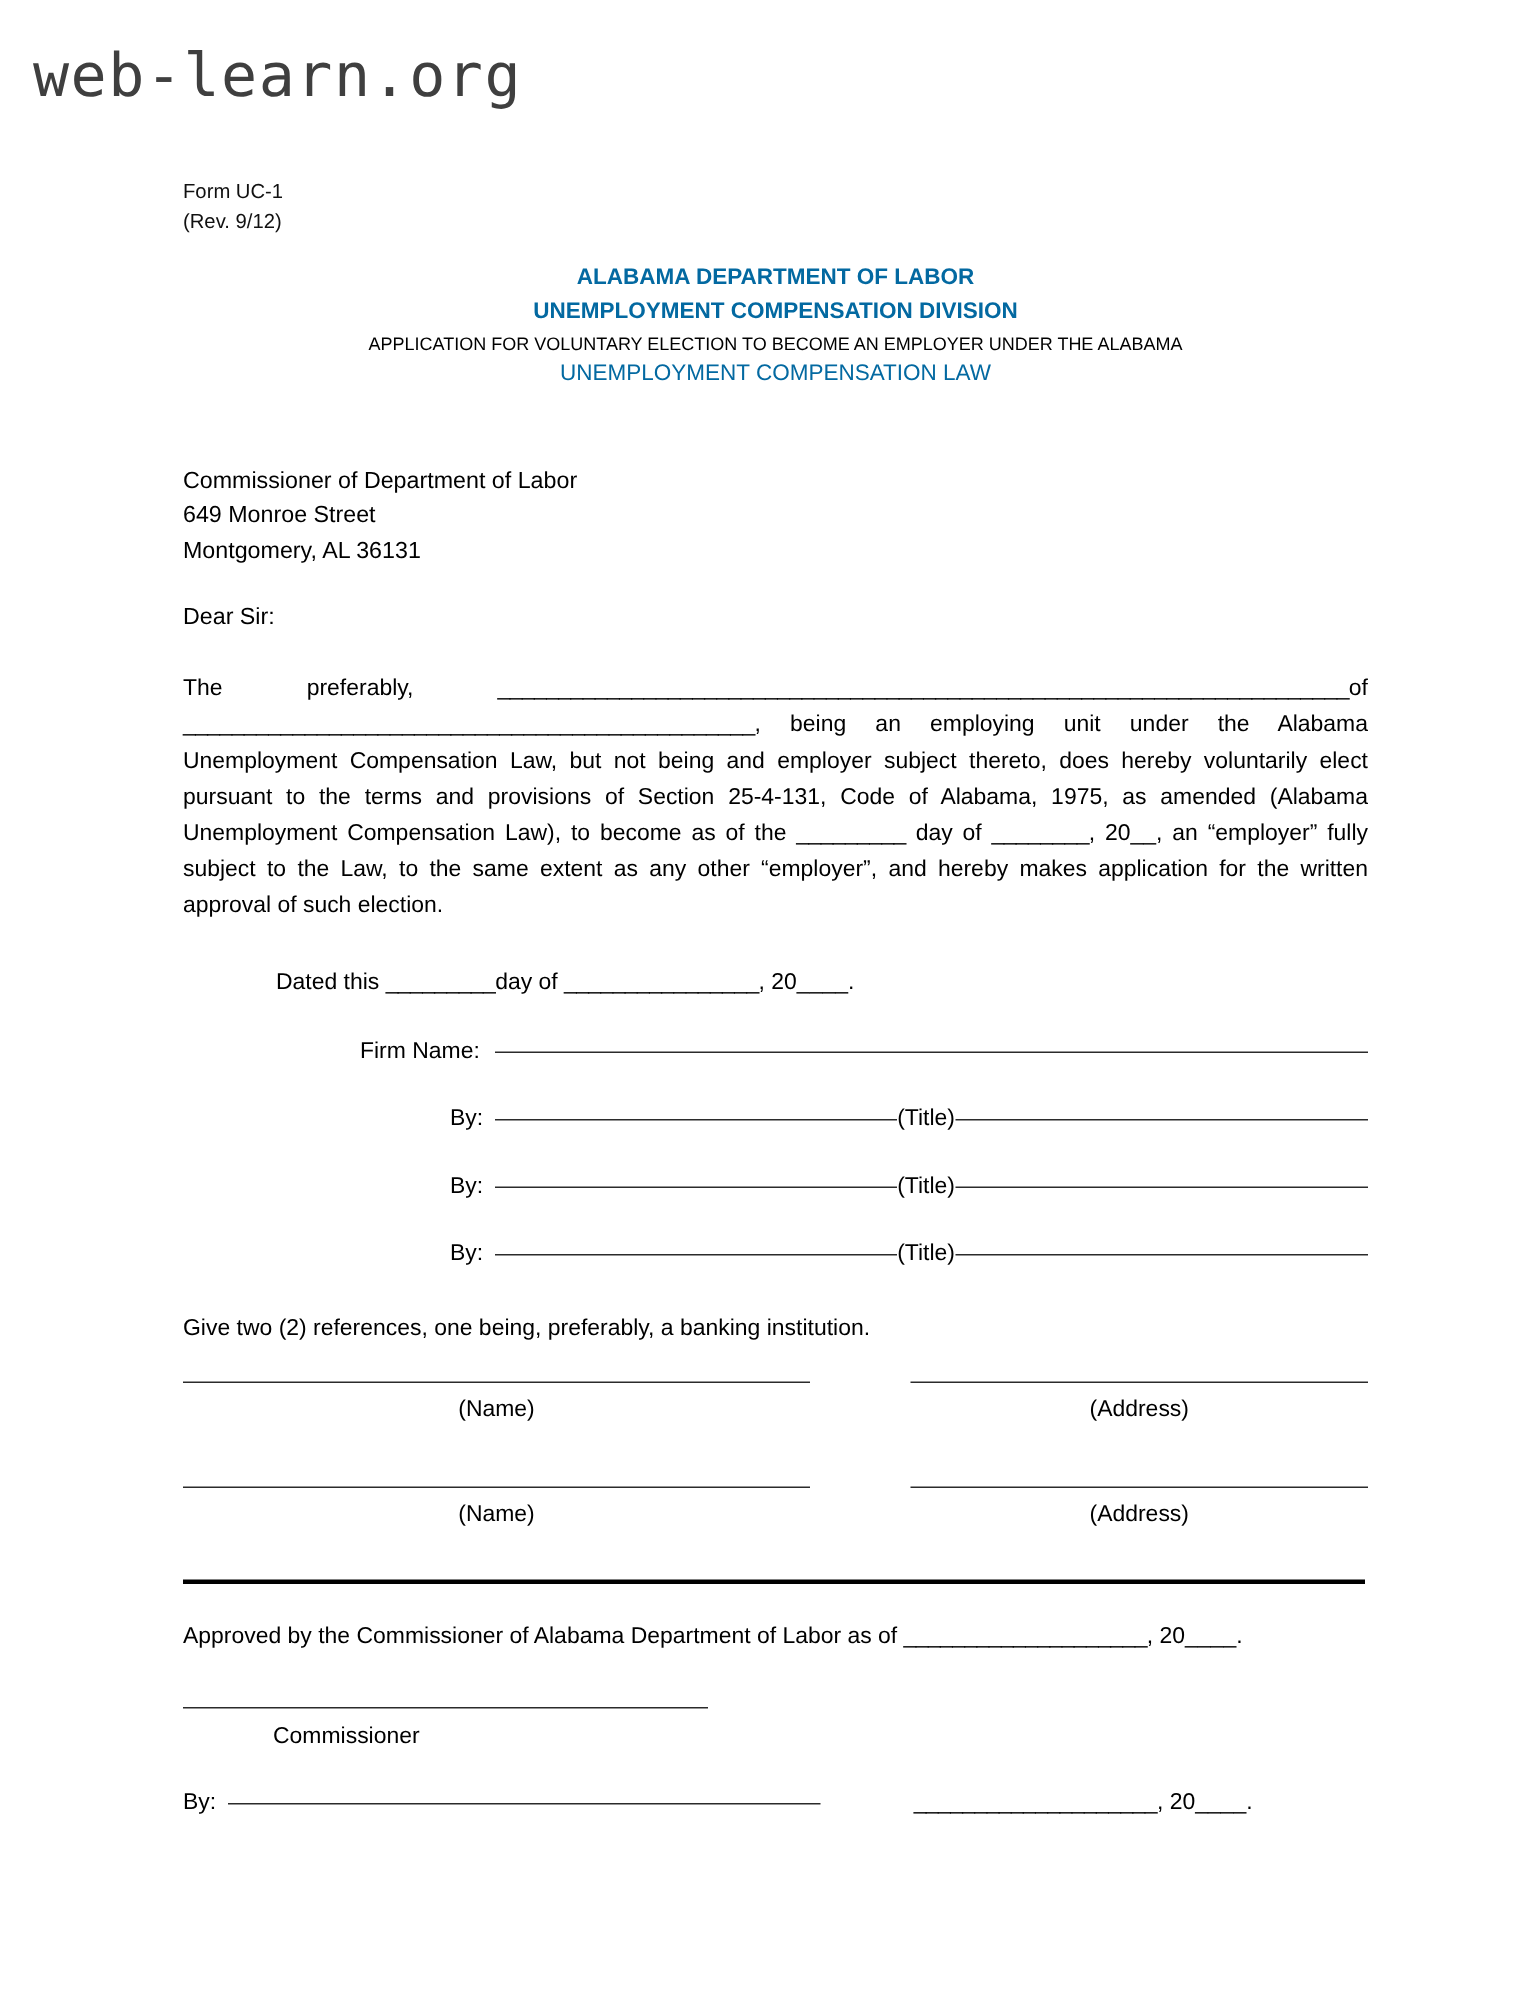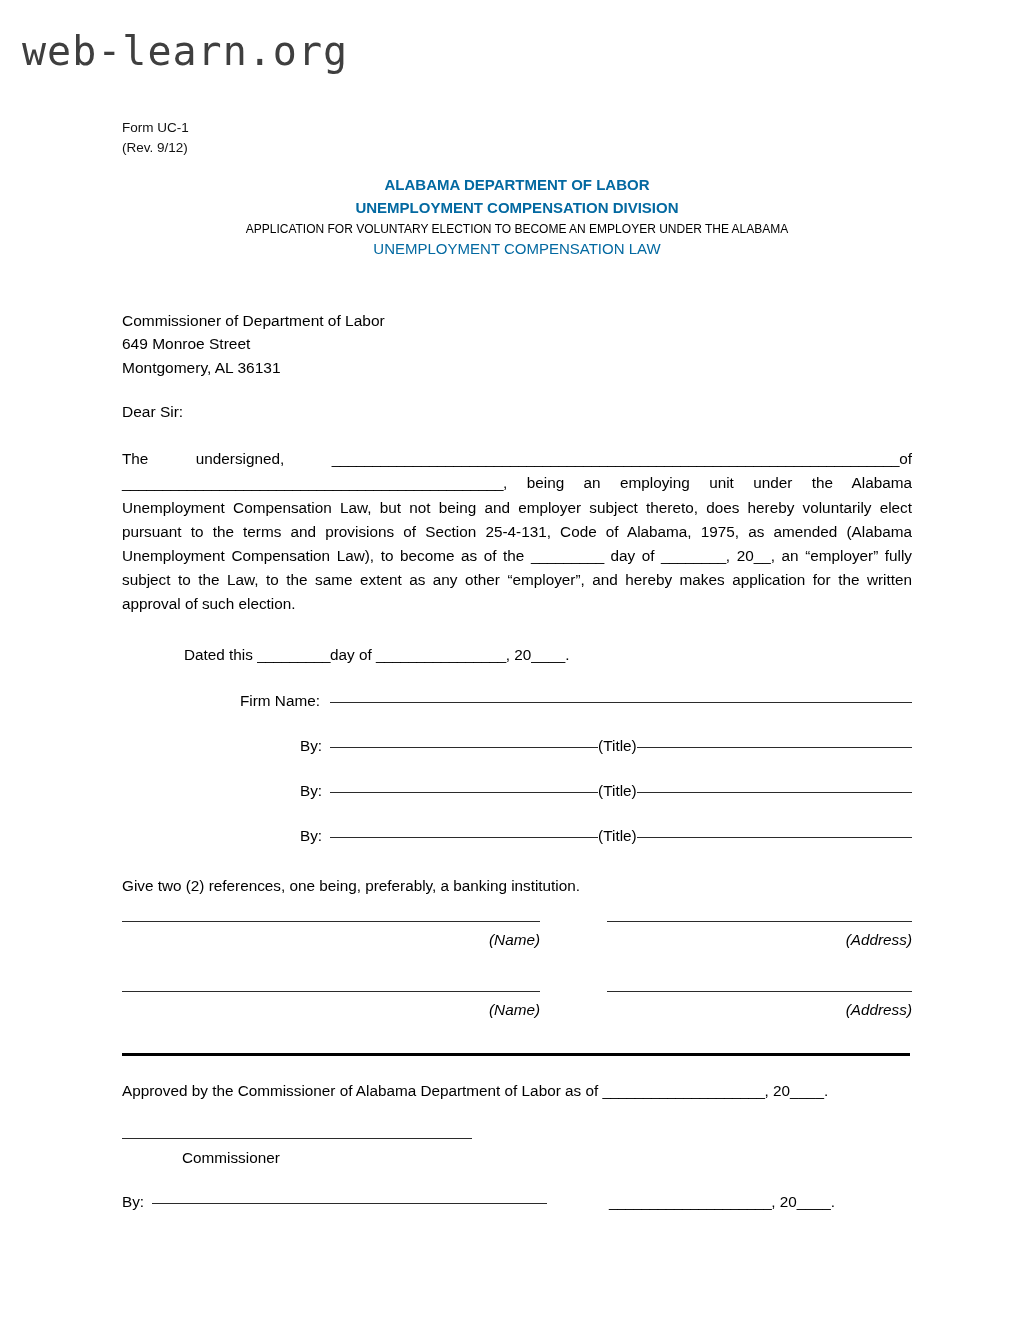--- a/index.html
+++ b/index.html
@@ -158,24 +158,23 @@
     display: flex;
     justify-content: space-between;
   }
   .ref-col-name { width: 418px; }
   .ref-col-addr { width: 305px; }
   .ref-rule {
     border-bottom: 1.6px solid #2b2b2b;
     height: 0;
   }
   .ref-caption {
-    text-align: right;
+    text-align: center;
     font-size: 15.3px;
     margin-top: 9px;
-    font-style: italic;
   }
   .ref-block.second { margin-top: 42px; }
 
   
   .divider {
     margin-top: 34px;
     border-top: 3.2px solid #000;
     width: 788px;
   }
 
@@ -239,21 +238,21 @@
 
     <div class="address-block">
       <div>Commissioner of Department of Labor</div>
       <div>649 Monroe Street</div>
       <div>Montgomery, AL  36131</div>
     </div>
 
     <div class="salutation">Dear Sir:</div>
 
     <div class="body-par">
-      <span>The undersigned, </span><span class="blank">______________________________________________________________________</span><span>of</span>
+      <span>The preferably, </span><span class="blank">______________________________________________________________________</span><span>of</span>
       <span class="blank">_______________________________________________</span><span>, being an employing unit under the Alabama Unemployment Compensation Law, but not being and employer subject thereto, does hereby voluntarily elect pursuant to the terms and provisions of Section 25-4-131, Code of Alabama, 1975, as amended (Alabama Unemployment Compensation Law), to become as of the </span><span class="blank">_________</span><span> day of</span>
       <span class="blank">________</span><span>, 20__, an “employer” fully subject to the Law, to the same extent as any other “employer”,</span>
       <span class="lastline">and hereby makes application for the written approval of such election.</span>
     </div>
 
     <div class="dated-line">
       <span>Dated this </span><span class="blank">_________</span><span>day of </span><span class="blank">________________</span><span>, 20____.</span>
     </div>
 
     <div class="firm-row">

